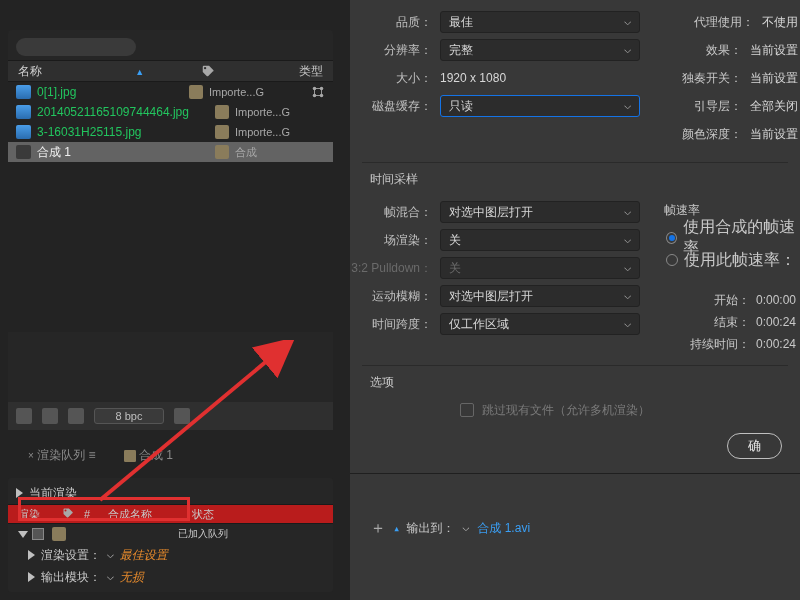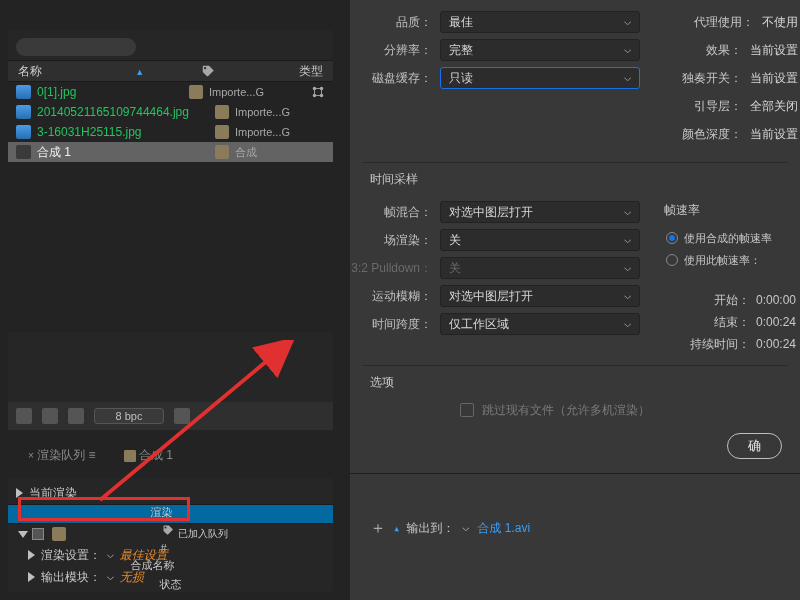--- a/index.html
+++ b/index.html
@@ -161,29 +161,28 @@
   }
   .disclosure.down {
     border: none;
     border-left: 5px solid transparent;
     border-right: 5px solid transparent;
     border-top: 7px solid #bfbfbf;
     width: 0; height: 0;
   }
   .queue-cols {
     display: flex;
-    background: #0369a1;
+    background: #b91c1c;
     height: 20px;
     align-items: center;
     padding: 0 10px;
     gap: 4px;
     border-top: 1px solid #1a1a1a;
     border-bottom: 1px solid #1a1a1a;
     font-size: 11px;
-    flex-direction: column;
   }
   .queue-cols .c-ren { width: 40px; }
   .queue-cols .c-tag { width: 18px; }
   .queue-cols .c-num { width: 20px; }
   .queue-cols .c-comp { width: 80px; }
   .queue-cols .c-stat { flex: 1; }
   .queue-row {
     display: flex;
     align-items: center;
     height: 20px;
@@ -304,21 +303,21 @@
     padding: 4px 0 10px 0;
   }
   .ts-left { width: 310px; }
   .ts-right { flex: 1; padding-top: 4px; }
   .fr-title { font-size: 12px; color: #c8c8c8; margin-bottom: 8px; padding-left: 4px; }
   .radio-row {
     display: flex;
     align-items: center;
     gap: 6px;
     height: 22px;
-    font-size: 11px;
+    font-size: 16px;
     padding-left: 6px;
   }
   .radio {
     width: 12px; height: 12px;
     border: 1px solid #888;
     border-radius: 50%;
     display: inline-flex;
     align-items: center;
     justify-content: center;
   }
@@ -536,20 +535,24 @@
           </div>
         </div>
         <div class="form-row">
           <span class="lbl">分辨率：</span>
           <div class="dropdown" style="width:200px">
             <span>完整</span>
               <span class="chev">⌵</span>
           </div>
         </div>
         <div class="form-row">
+          <span class="lbl">大小：</span>
+          <span class="plain-value">1920 x 1080</span>
+        </div>
+        <div class="form-row">
           <span class="lbl">磁盘缓存：</span>
           <div class="dropdown highlight" style="width:200px">
             <span>只读</span>
               <span class="chev">⌵</span>
           </div>
         </div>
       </div>
       <div class="settings-col-right">
         <div class="right-label">
           <span class="lbl">代理使用：</span>

